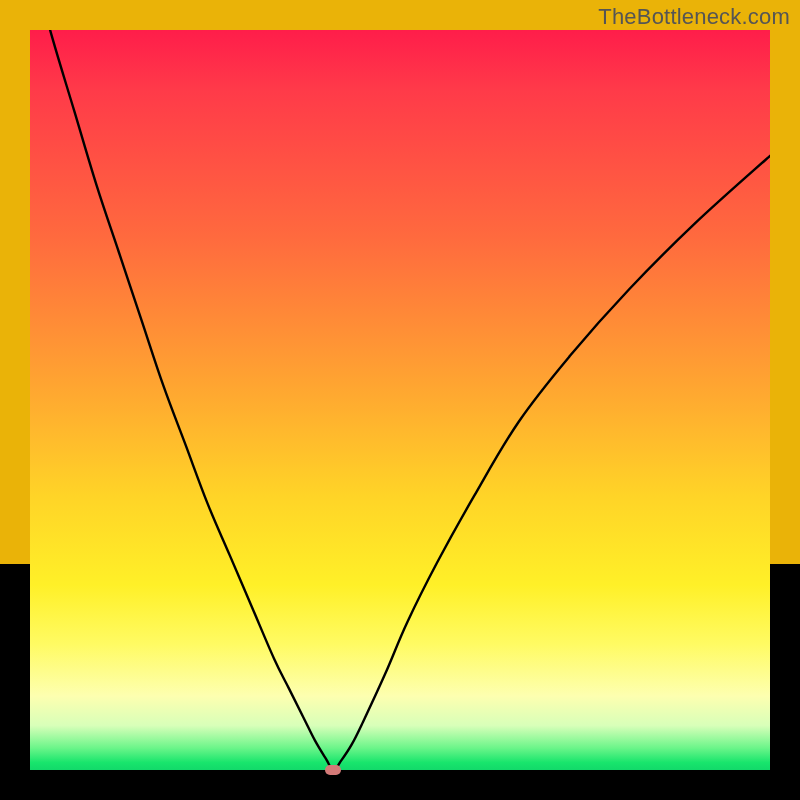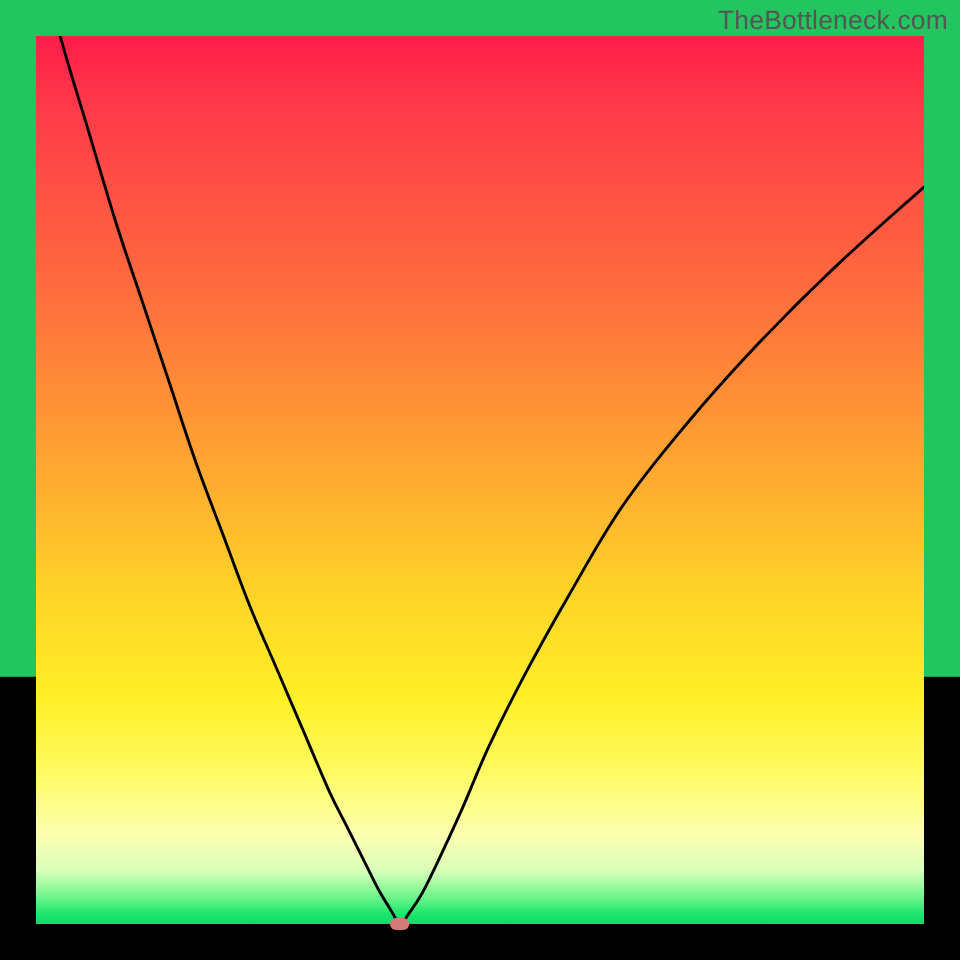--- a/index.html
+++ b/index.html
@@ -8,21 +8,21 @@
     width: 800px;
     height: 800px;
     background: #000;
     overflow: hidden;
     font-family: Arial, Helvetica, sans-serif;
   }
   .outer {
     position: relative;
     width: 800px;
     height: 564px;
-    background: #22c55e;
+    background: #eab308;
   }
   .watermark {
     position: absolute;
     top: 4px;
     right: 10px;
     color: #555;
     font-size: 22px;
     letter-spacing: 0.2px;
     font-weight: 500;
     z-index: 20;

